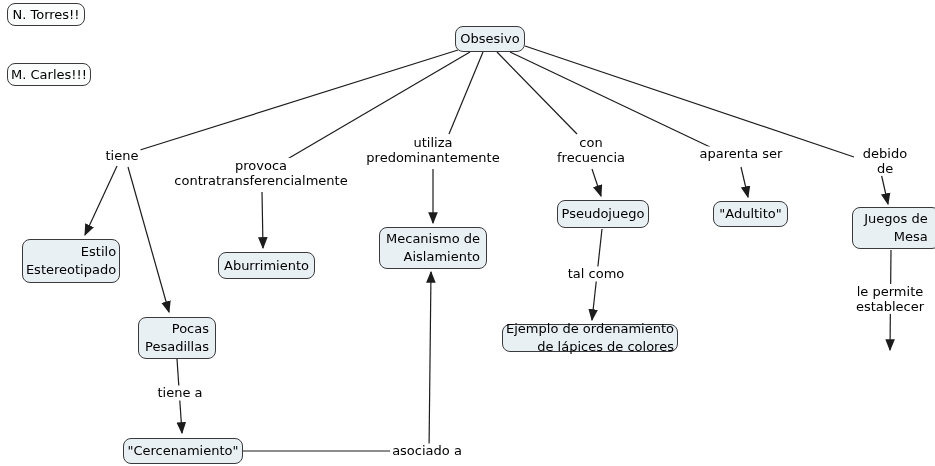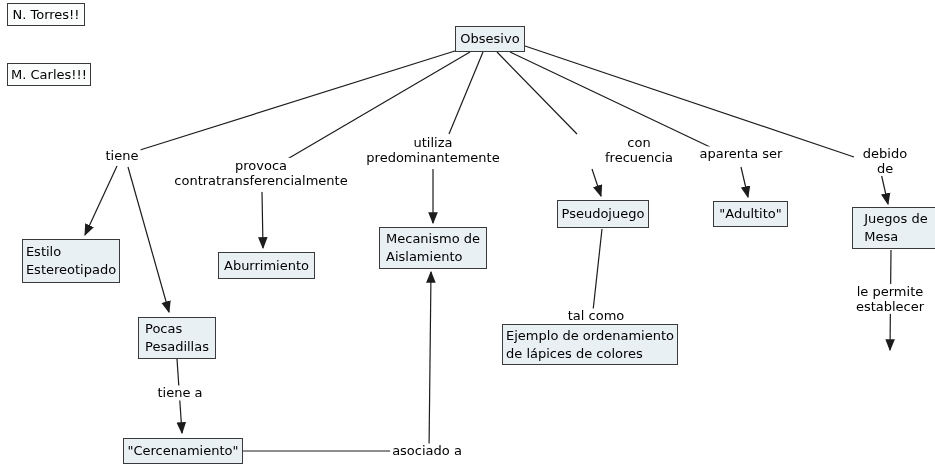--- a/index.html
+++ b/index.html
@@ -9,23 +9,23 @@
     overflow:hidden;
   }
   #canvas{position:absolute;inset:0;width:935px;height:466px;}
   #edges{position:absolute;left:0;top:0;z-index:1;}
   #edges line, #edges path.edge{stroke:var(--line,#1c1c1c);stroke-width:1.2;fill:none;}
   #edges .arrowhead{fill:var(--line,#1c1c1c);}
   .node{
     position:absolute;z-index:2;box-sizing:border-box;
     background:var(--concept-fill,#e9f0f3);
     border:1.5px solid var(--concept-border,#3a3a3c);
-    border-radius:0;
+    border-radius:8px;
     display:flex;align-items:center;justify-content:center;
-    text-align:left;font-size:13px;line-height:1.38;color:var(--text,#000);
+    text-align:right;font-size:13px;line-height:1.38;color:var(--text,#000);
     white-space:pre-line;padding:1px 3px;
   }
   .node.author{background:var(--author-fill,#fbfdfd);}
   .edge-label{
     position:absolute;z-index:3;transform:translate(-50%,-50%);
     background:#ffffff;text-align:center;
     font-size:13px;line-height:1.16;color:var(--text,#000);
     white-space:pre-line;padding:0 2px;
   }
 </style>
@@ -70,32 +70,32 @@
 Estereotipado</div>
   <div class="node" style="left:218px;top:252px;width:97px;height:27px;">Aburrimiento</div>
   <div class="node" style="left:379px;top:227px;width:108px;height:42px;">Mecanismo de
 Aislamiento</div>
   <div class="node" style="left:557px;top:200px;width:92px;height:28px;">Pseudojuego</div>
   <div class="node" style="left:713px;top:201px;width:75px;height:26px;">"Adultito"</div>
   <div class="node" style="left:852px;top:207px;width:88px;height:42px;">Juegos de
 Mesa</div>
   <div class="node" style="left:138px;top:317px;width:78px;height:42px;">Pocas
 Pesadillas</div>
-  <div class="node" style="left:502px;top:324px;width:176px;height:41px;">Ejemplo de ordenamiento
+  <div class="node" style="left:502px;top:324px;width:176px;height:28px;">Ejemplo de ordenamiento
 de lápices de colores</div>
   <div class="node" style="left:123px;top:438px;width:120px;height:26px;">"Cercenamiento"</div>
 
   <div class="edge-label" style="left:122px;top:156px;text-align:right;">tiene</div>
   <div class="edge-label" style="left:261px;top:173px;">provoca
 contratransferencialmente</div>
   <div class="edge-label" style="left:433px;top:150px;">utiliza
 predominantemente</div>
-  <div class="edge-label" style="left:591px;top:150px;margin-left:48px;">con
+  <div class="edge-label" style="left:591px;top:150px;">con
 frecuencia</div>
   <div class="edge-label" style="left:741px;top:154px;text-align:right;">aparenta ser</div>
   <div class="edge-label" style="left:885px;top:161px;">debido de</div>
-  <div class="edge-label" style="left:596px;top:274px;margin-top:42px;">tal como</div>
+  <div class="edge-label" style="left:596px;top:274px;">tal como</div>
   <div class="edge-label" style="left:180px;top:393px;">tiene a</div>
   <div class="edge-label" style="left:427px;top:451px;">asociado a</div>
   <div class="edge-label" style="left:890px;top:299px;">le permite
 establecer</div>
 
 </div>
 
 </body></html>

